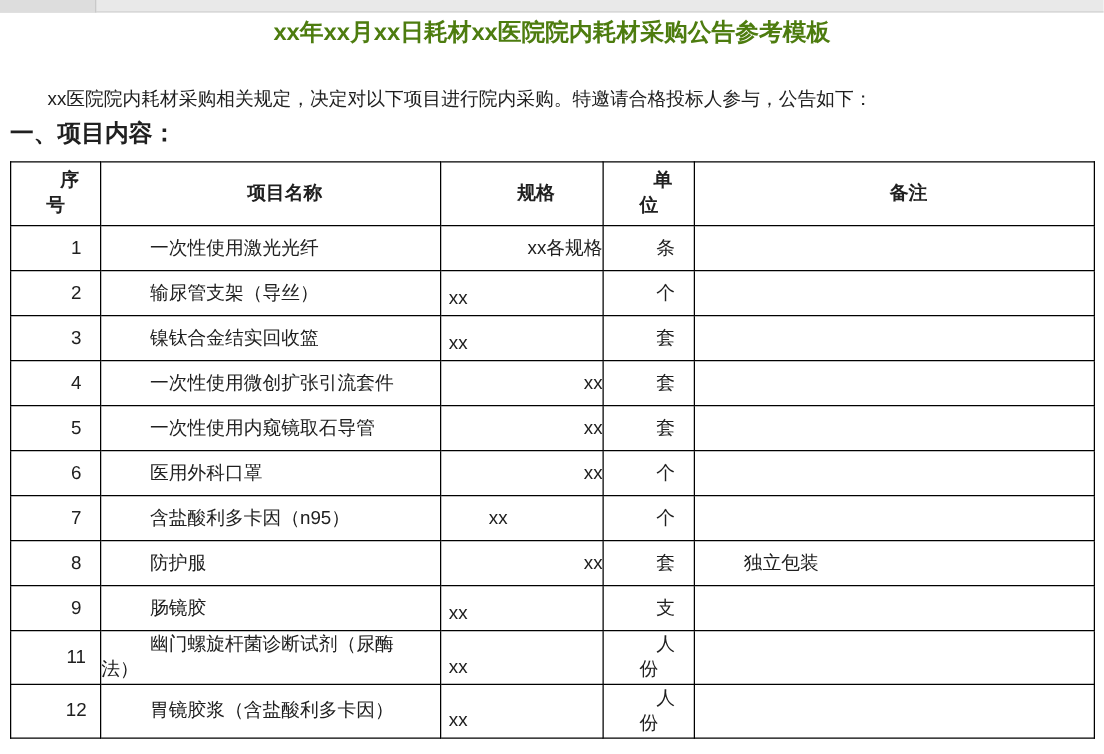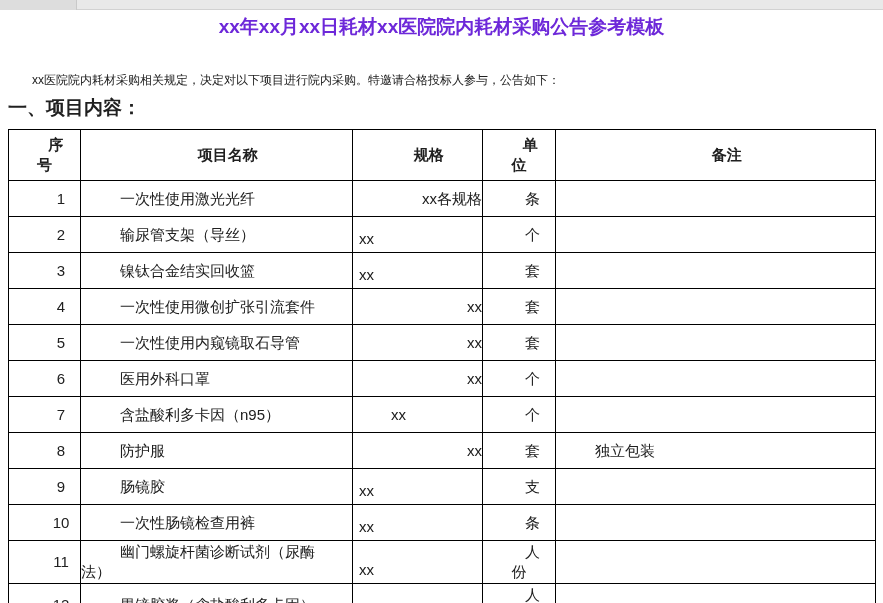--- a/index.html
+++ b/index.html
@@ -24,25 +24,25 @@
     background: #dddddd;
     border-right: 1px solid #c9c9c9;
   }
   .doc { padding: 0 8px; }
   .doc-title {
     margin-top: 6px;
     font-size: 19px;
     line-height: 22px;
     font-weight: bold;
     text-align: center;
-    color: #6d28d9;
+    color: #4d7c0f;
   }
   .intro {
     margin-top: 32px;
-    font-size: 12px;
+    font-size: 15px;
     line-height: 20px;
     text-indent: 2em;
   }
   .section-heading {
     margin-top: 8px;
     font-size: 19px;
     line-height: 20px;
     font-weight: bold;
   }
   table.items {
@@ -160,27 +160,20 @@
           <td class="c-remark">独立包装</td>
         </tr>
         <tr>
           <td class="c-idx">9</td>
           <td class="c-name">肠镜胶</td>
           <td class="c-spec spec-left">xx</td>
           <td class="c-unit">支</td>
           <td class="c-remark"></td>
         </tr>
         <tr>
-          <td class="c-idx">10</td>
-          <td class="c-name">一次性肠镜检查用裤</td>
-          <td class="c-spec spec-left">xx</td>
-          <td class="c-unit">条</td>
-          <td class="c-remark"></td>
-        </tr>
-        <tr>
           <td class="c-idx">11</td>
           <td class="c-name">幽门螺旋杆菌诊断试剂（尿酶
 法）</td>
           <td class="c-spec spec-left">xx</td>
           <td class="c-unit">人
 份</td>
           <td class="c-remark"></td>
         </tr>
         <tr>
           <td class="c-idx">12</td>

